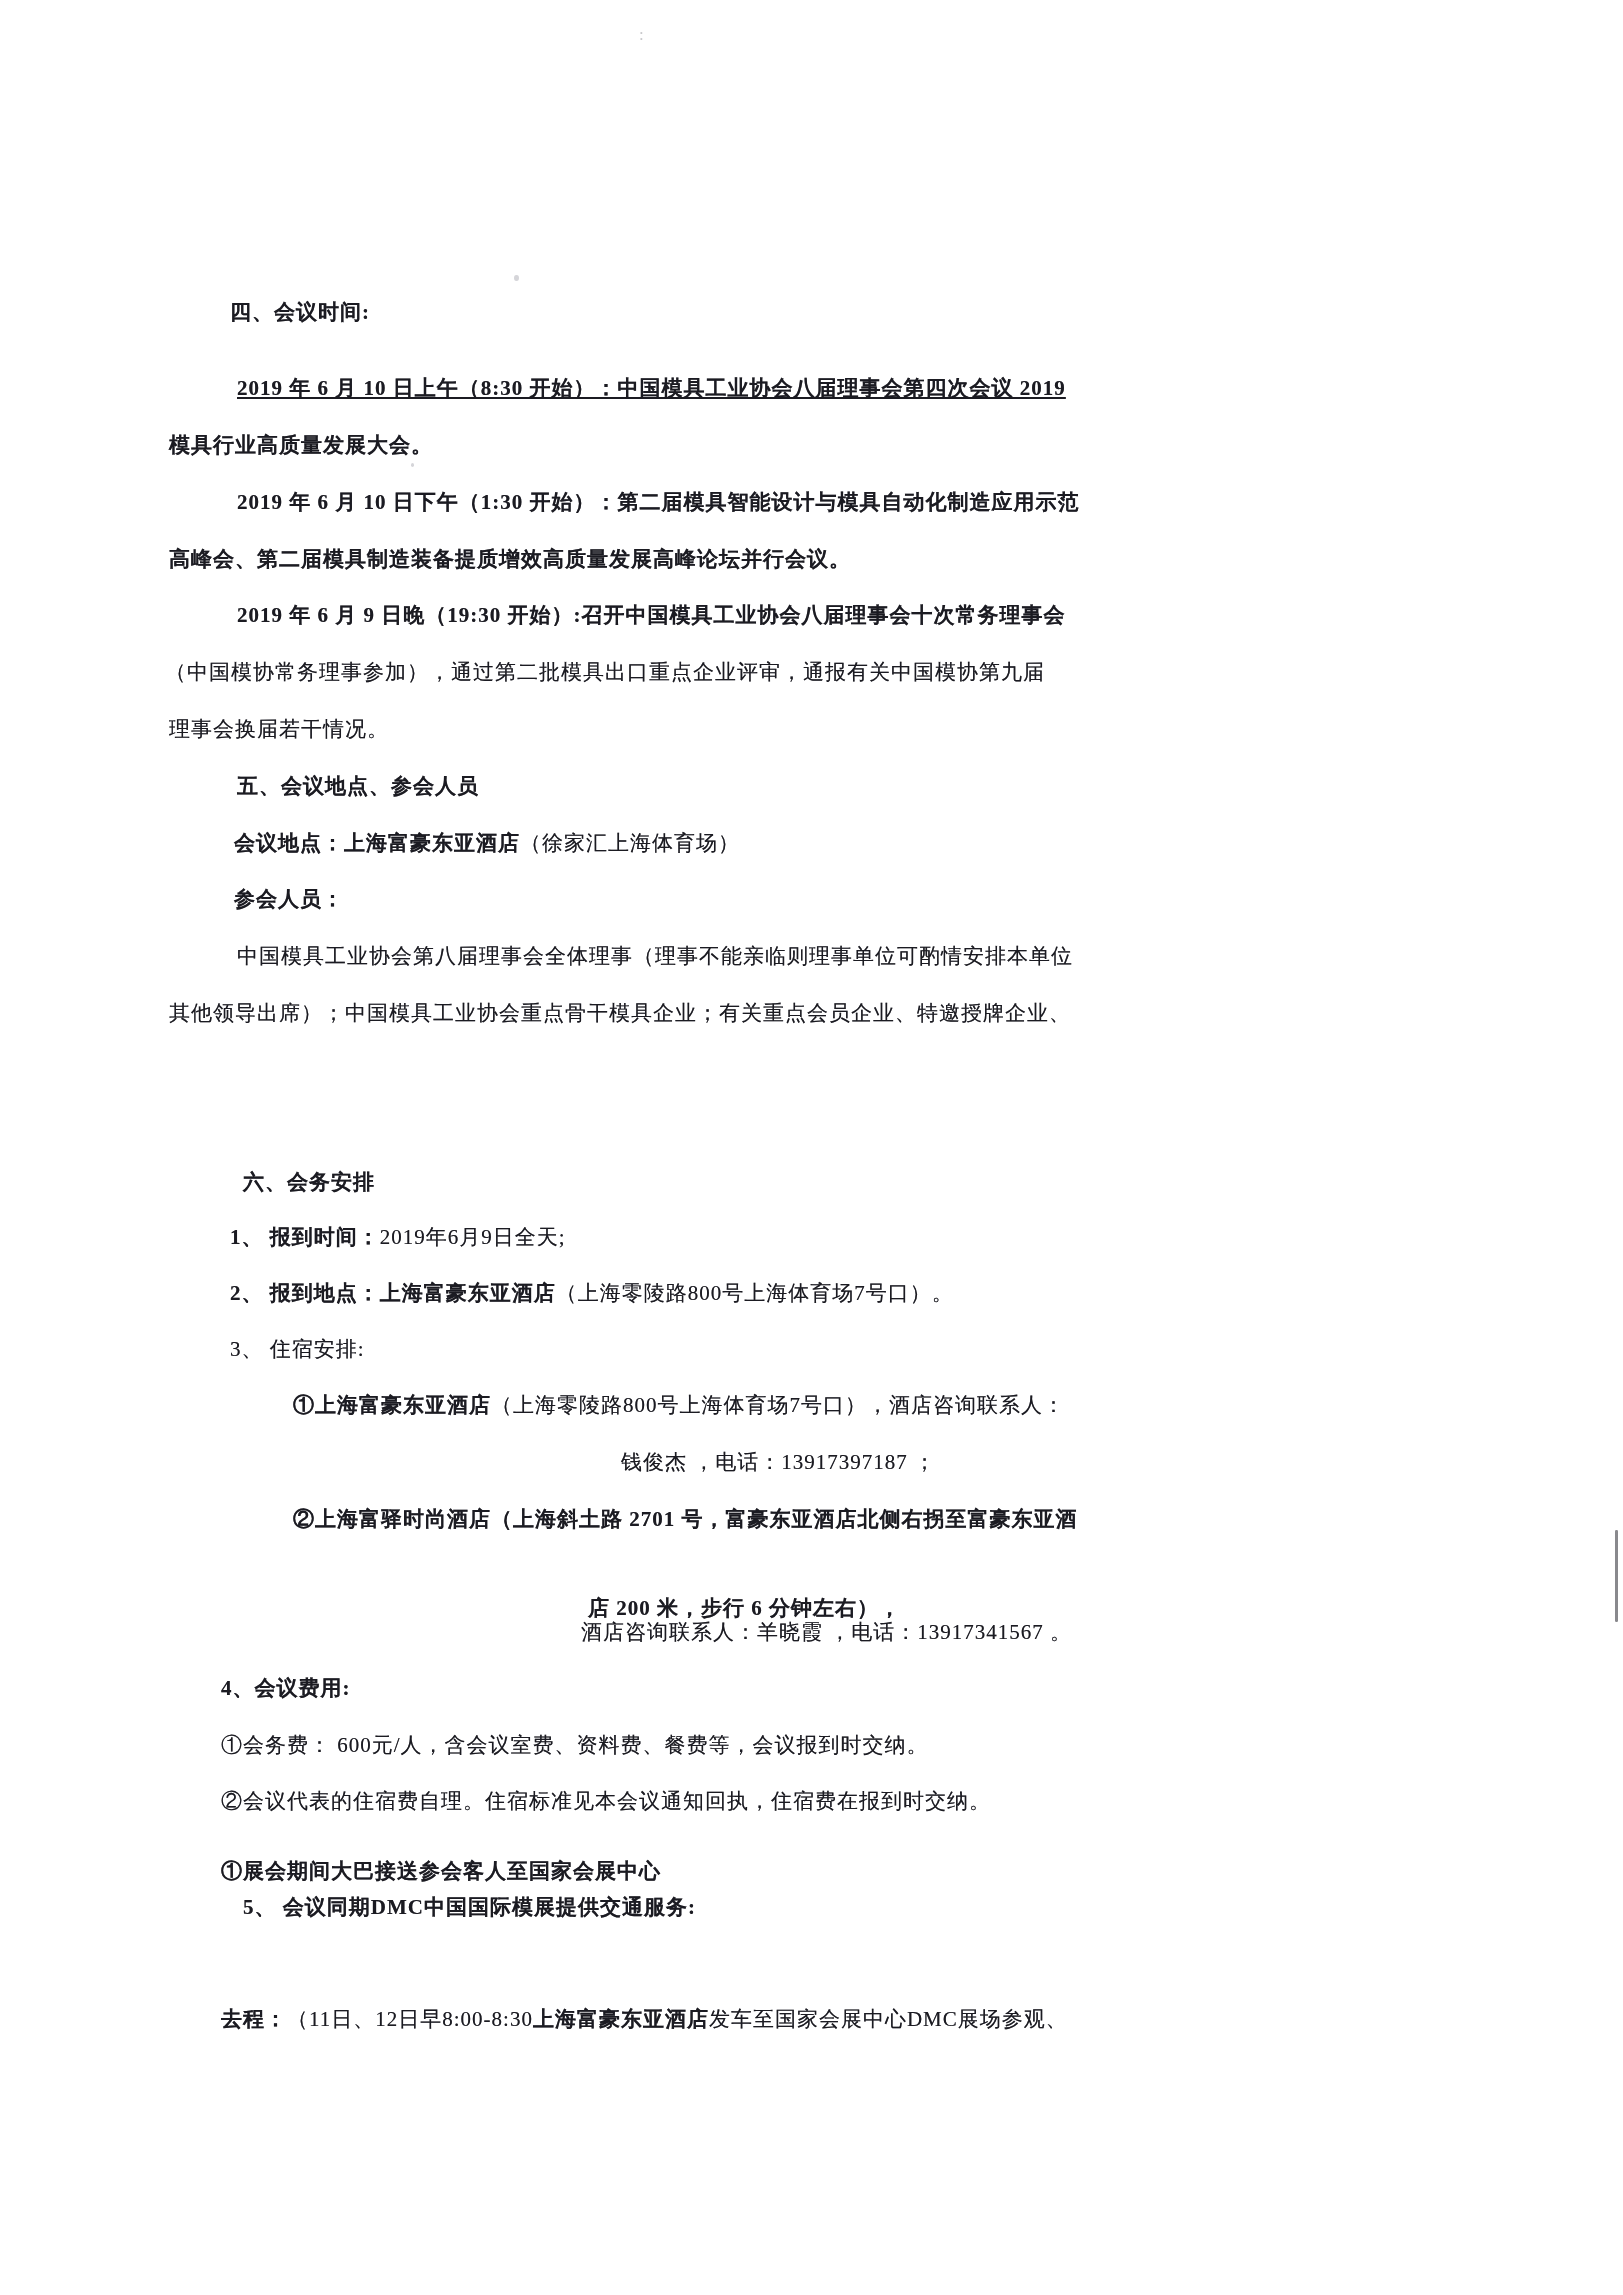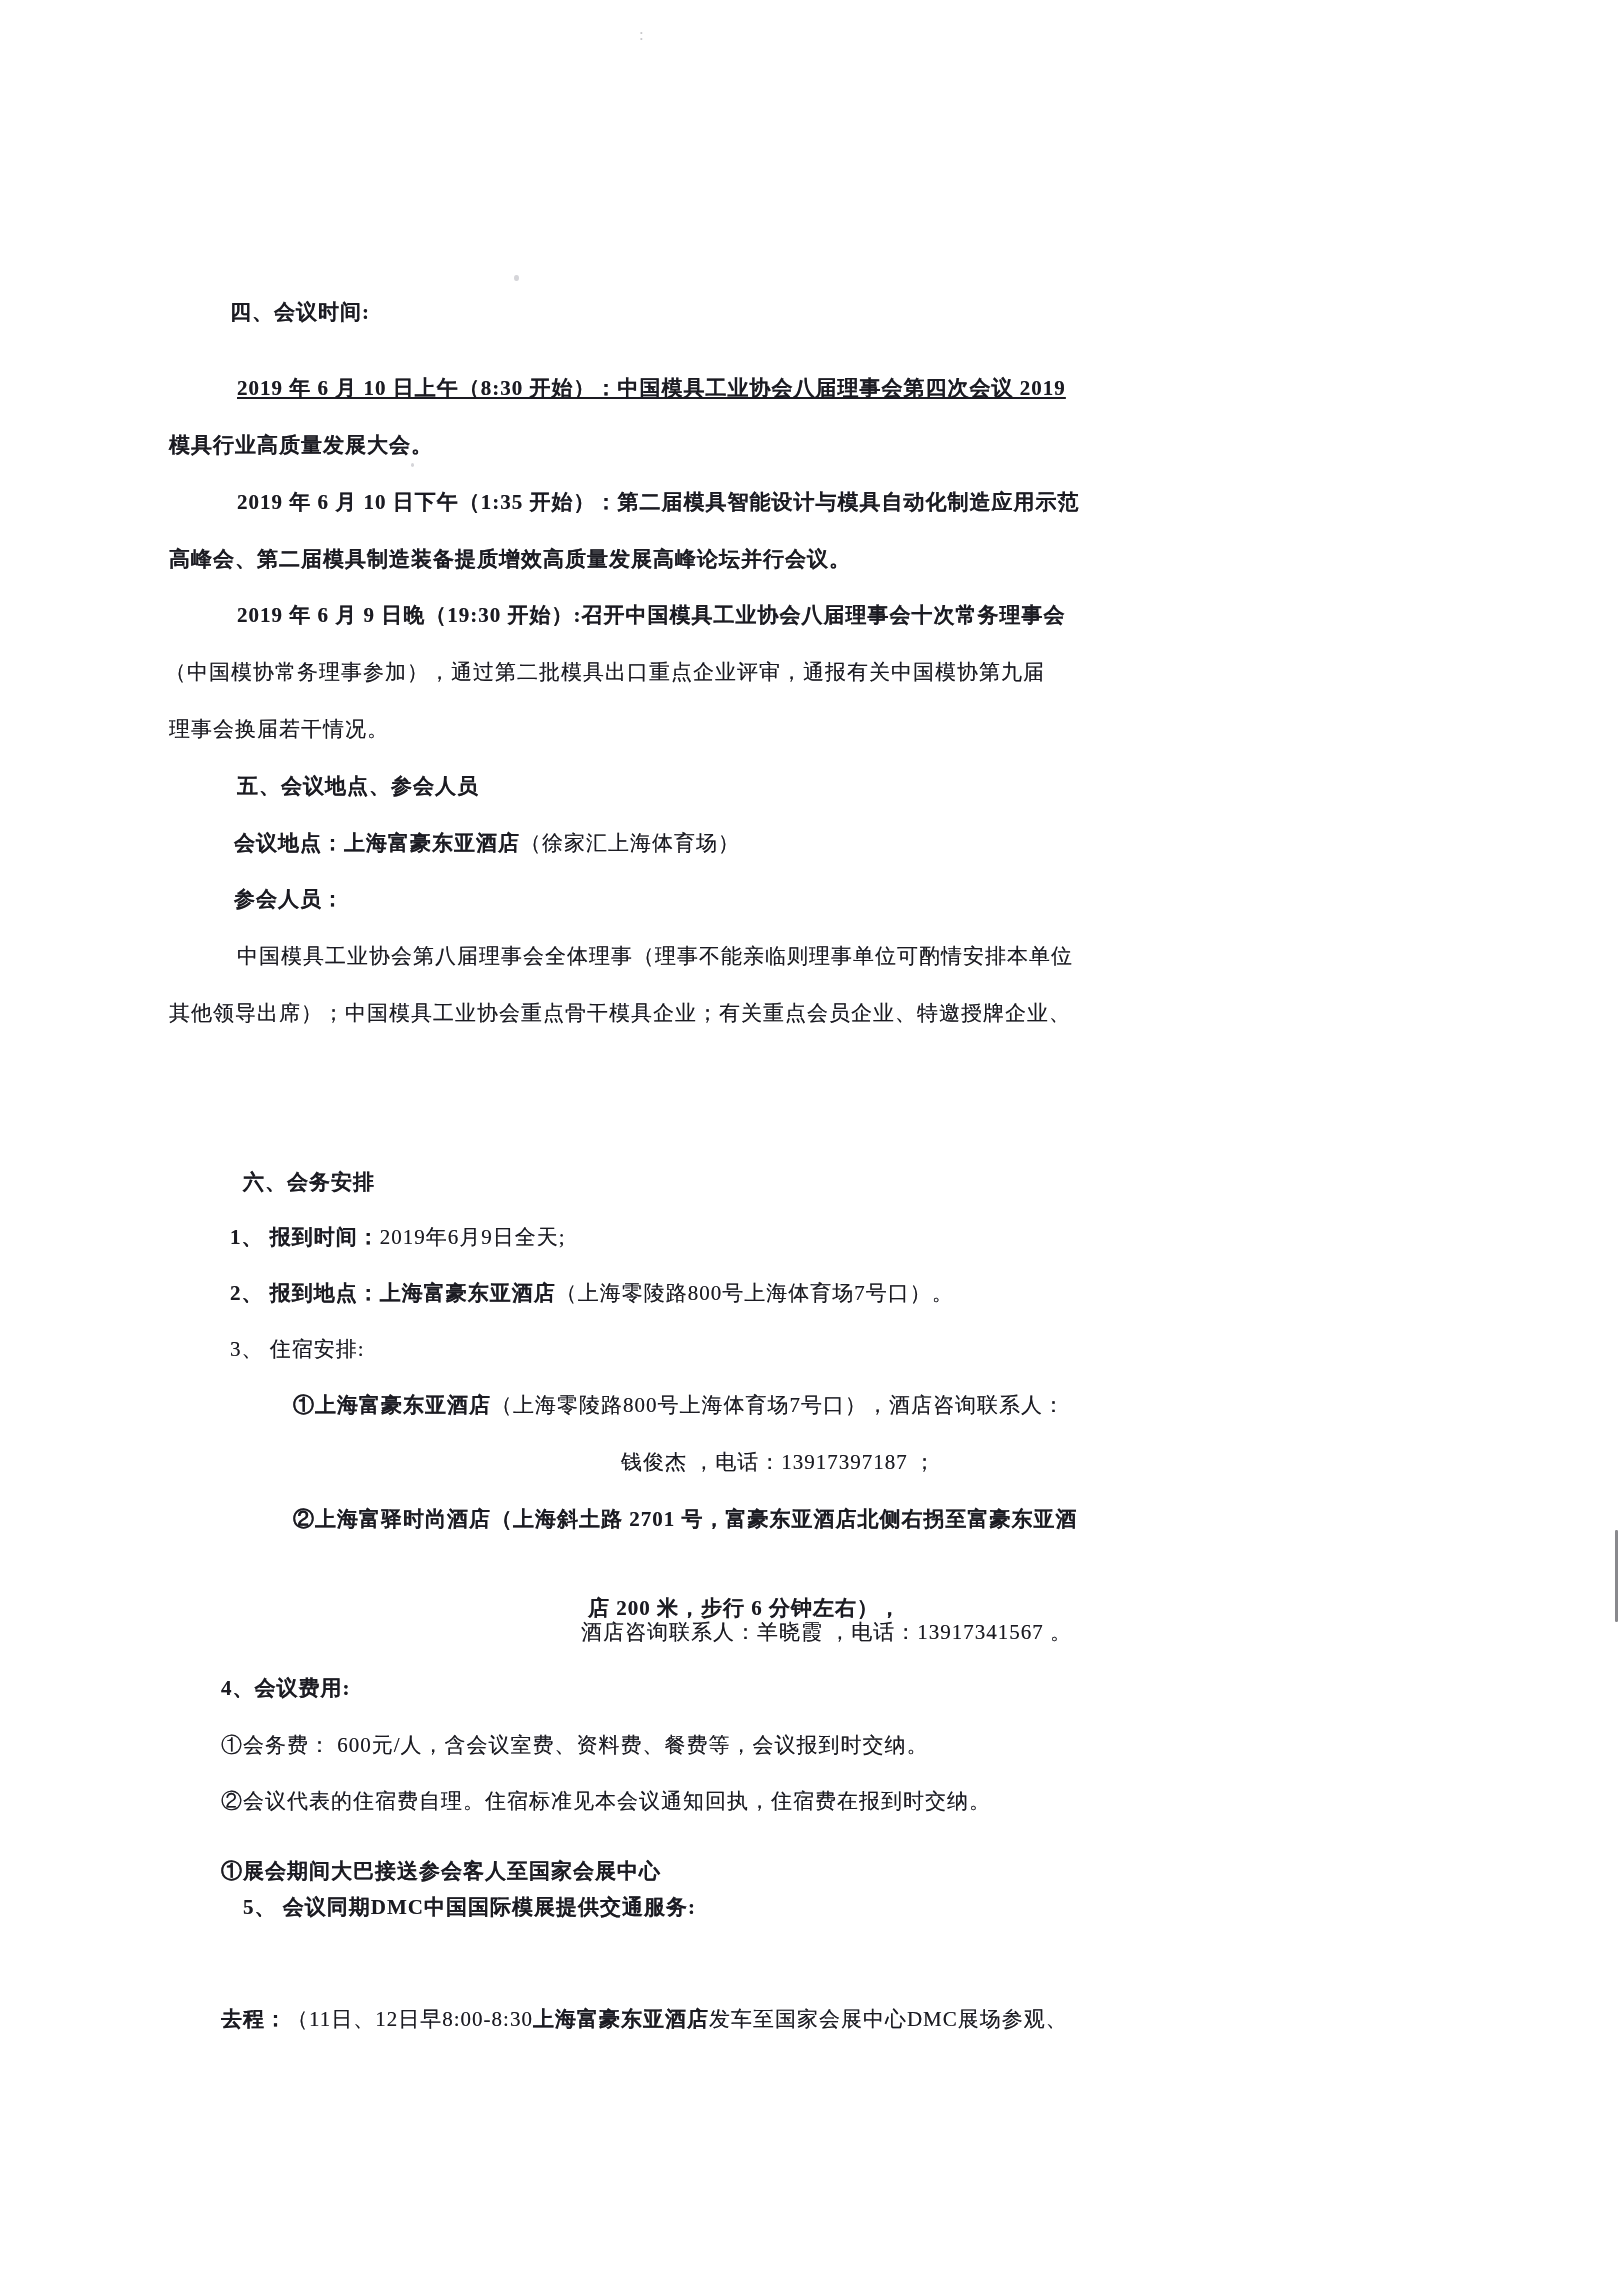--- a/index.html
+++ b/index.html
@@ -55,21 +55,21 @@
   </div>
 
   <div class="ln" style="top:378px;left:237px;text-decoration:underline;">
     <span class="b">2019 年 6 月 10 日上午（8:30 开始）：中国模具工业协会八届理事会第四次会议 2019</span>
   </div>
   <div class="ln" style="top:435px;left:169px;">
     <span class="b">模具行业高质量发展大会。</span>
   </div>
 
   <div class="ln" style="top:492px;left:237px;">
-    <span class="b">2019 年 6 月 10 日下午（1:35 开始）：第二届模具智能设计与模具自动化制造应用示范</span>
+    <span class="b">2019 年 6 月 10 日下午（1:30 开始）：第二届模具智能设计与模具自动化制造应用示范</span>
   </div>
   <div class="ln" style="top:549px;left:169px;">
     <span class="b">高峰会、第二届模具制造装备提质增效高质量发展高峰论坛并行会议。</span>
   </div>
 
   <div class="ln" style="top:605px;left:237px;">
     <span class="b">2019 年 6 月 9 日晚（19:30 开始）:召开中国模具工业协会八届理事会十次常务理事会</span>
   </div>
   <div class="ln" style="top:662px;left:165px;">
     <span class="r">（中国模协常务理事参加），通过第二批模具出口重点企业评审，通报有关中国模协第九届</span>

